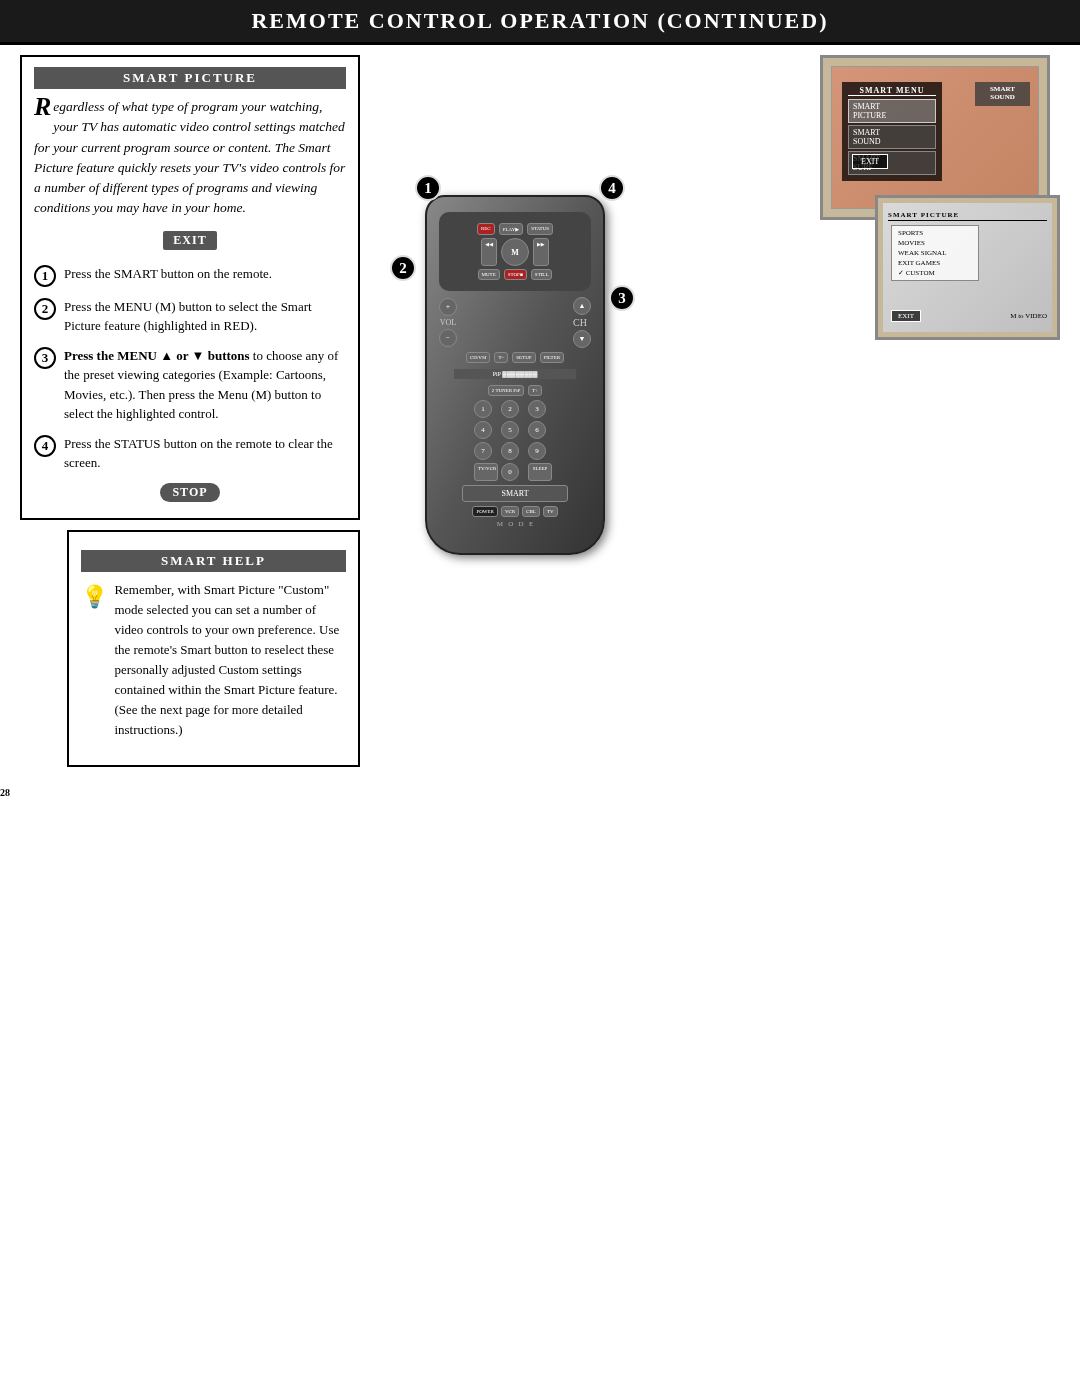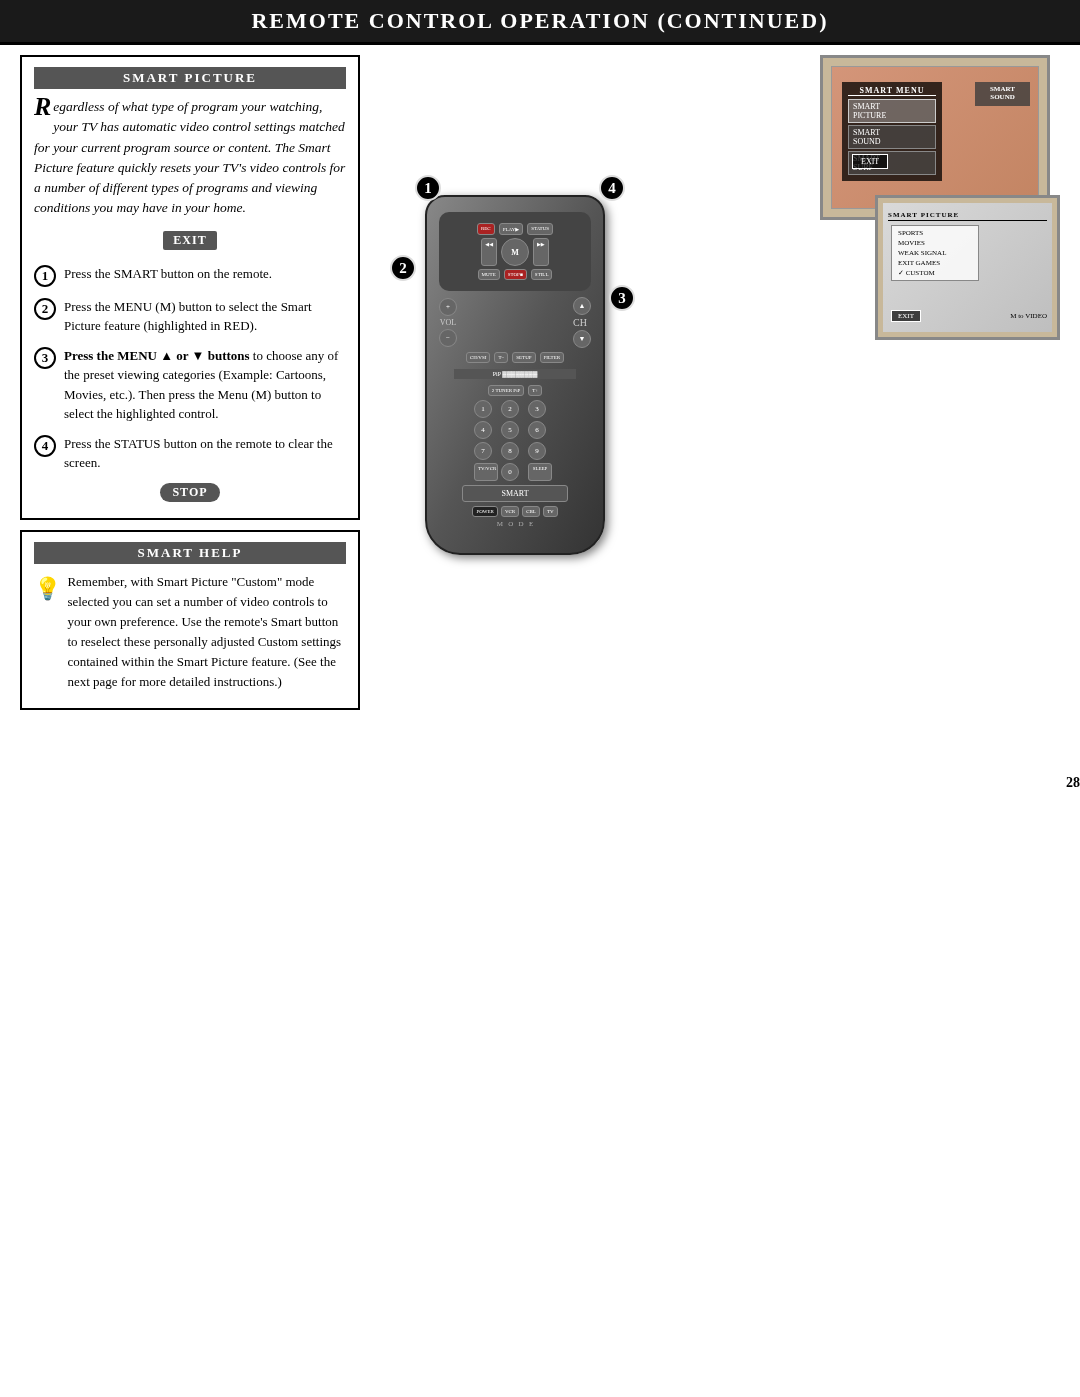--- a/index.html
+++ b/index.html
@@ -119,21 +119,22 @@
       letter-spacing: 1px;
       border-radius: 50px;
       display: block;
       text-align: center;
       width: 60px;
     }
 
     
     .smart-help-box {
       border: 2px solid #000;
-      padding: 10px 12px;
+      padding: 18px 12px;
+      margin-left: 47px;
     }
 
     .help-content {
       font-size: 13px;
       line-height: 1.55;
     }
 
     .help-intro {
       display: flex;
       align-items: flex-start;
@@ -381,22 +382,22 @@
 
     .mode-row {
       display: flex;
       justify-content: center;
       gap: 3px;
       margin-top: 4px;
     }
 
     
     .page-number {
-      text-align: right;
-      font-size: 14px;
+      text-align: left;
+      font-size: 10px;
       font-weight: bold;
       padding: 10px 0;
     }
 
     .step-number-overlay {
       position: absolute;
       background: #000;
       color: #fff;
       border-radius: 50%;
       width: 26px;

